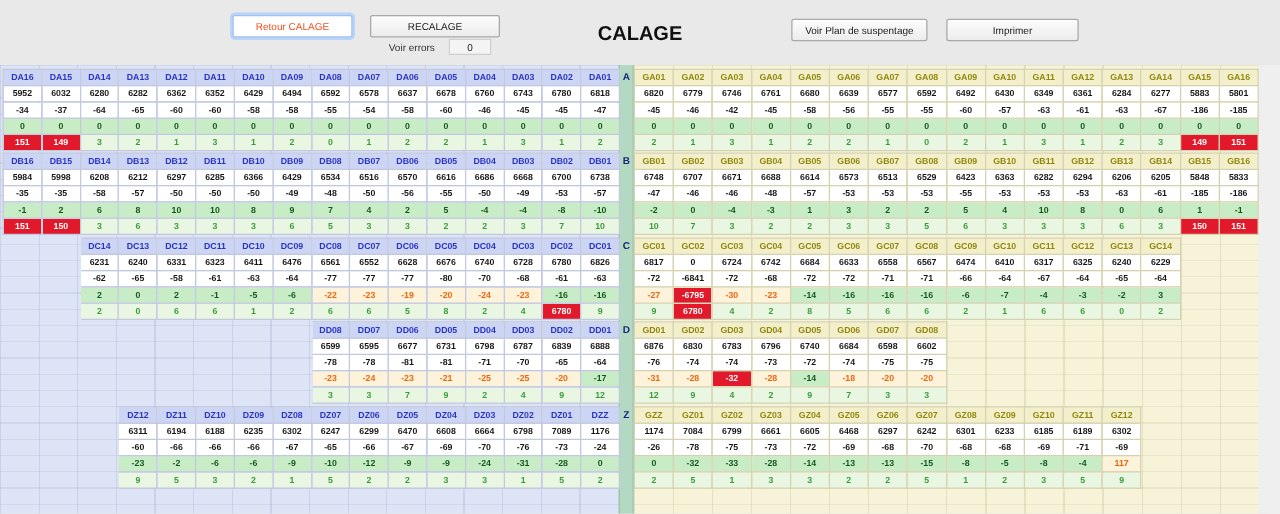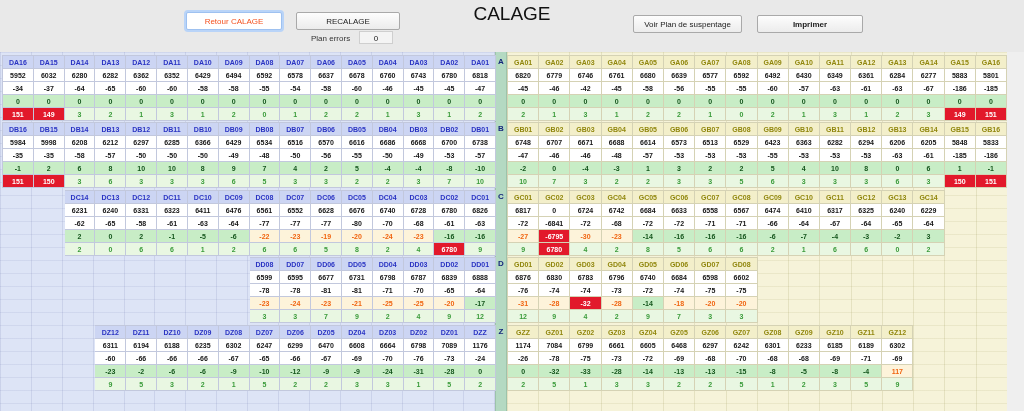--- a/index.html
+++ b/index.html
@@ -7,23 +7,23 @@
        background:#e9e9e9;font-family:"Liberation Sans",sans-serif;}
 
   
   .btn{position:absolute;height:18px;box-sizing:border-box;display:flex;align-items:center;
        justify-content:center;font-size:8px;font-weight:400;color:#222;cursor:pointer;
        background:linear-gradient(#fdfdfd,#ececec);border:1px solid #a9a9a9;border-radius:2px;padding:0 6px;}
   #btn-retour{left:186px;top:12px;width:96px;color:#f4511e;background:#fff;
        border:1px solid #9ec1f0;box-shadow:0 0 0 2px #b9d4f8;}
   #btn-recalage{left:296px;top:12px;width:104px;text-align:right;}
   #btn-voir{left:633px;top:15px;width:109px;}
-  #btn-imprimer{left:757px;top:15px;width:106px;font-weight:bold;}
-  #title{position:absolute;left:412px;top:3px;width:200px;text-align:center;
-       font-size:19px;font-weight:400;color:#111;}
+  #btn-imprimer{left:757px;top:15px;width:106px;}
+  #title{position:absolute;left:412px;top:19px;width:200px;text-align:center;
+       font-size:16px;font-weight:700;color:#111;}
   #range-label{position:absolute;left:311px;top:34px;font-size:8px;color:#333;}
   #range-value{position:absolute;left:359px;top:31px;width:34px;height:13px;line-height:13px;
        background:#f4f4f4;border:1px solid #cfcfcf;font-size:8px;text-align:center;color:#222;box-sizing:border-box;}
 
   
   #bg-left{position:absolute;left:0;top:52px;width:495px;height:359px;background:#dde4f6;
        background-image:
          repeating-linear-gradient(to right, rgba(90,100,160,.14) 0 1px, transparent 1px 30.9px),
          repeating-linear-gradient(to bottom, rgba(90,100,160,.10) 0 1px, transparent 1px 13px);}
   #bg-right{position:absolute;left:507px;top:52px;width:500px;height:359px;background:#f6f3d9;
@@ -52,21 +52,21 @@
   .grp td.o{background:#fdf3da;color:#f06410;}
   .grp td.r{background:#e2192b;color:#fff;}
   .grp td.blank{background:transparent;border-color:transparent;}
 </style>
 </head>
 <body>
 
 <div id="title">CALAGE</div>
 <div class="btn" id="btn-retour">Retour CALAGE</div>
 <div class="btn" id="btn-recalage">RECALAGE</div>
-<div id="range-label">Plan errors</div>
+<div id="range-label">Voir errors</div>
 <div id="range-value">0</div>
 <div class="btn" id="btn-voir">Voir Plan de suspentage</div>
 <div class="btn" id="btn-imprimer">Imprimer</div>
 
 <div id="bg-left"></div>
 <div id="bg-right"></div>
 <div id="center-strip"></div>
 <div id="right-gutter"></div>
 <div id="grid-groups">
     <table class="grp L" style="top: 55px;">

